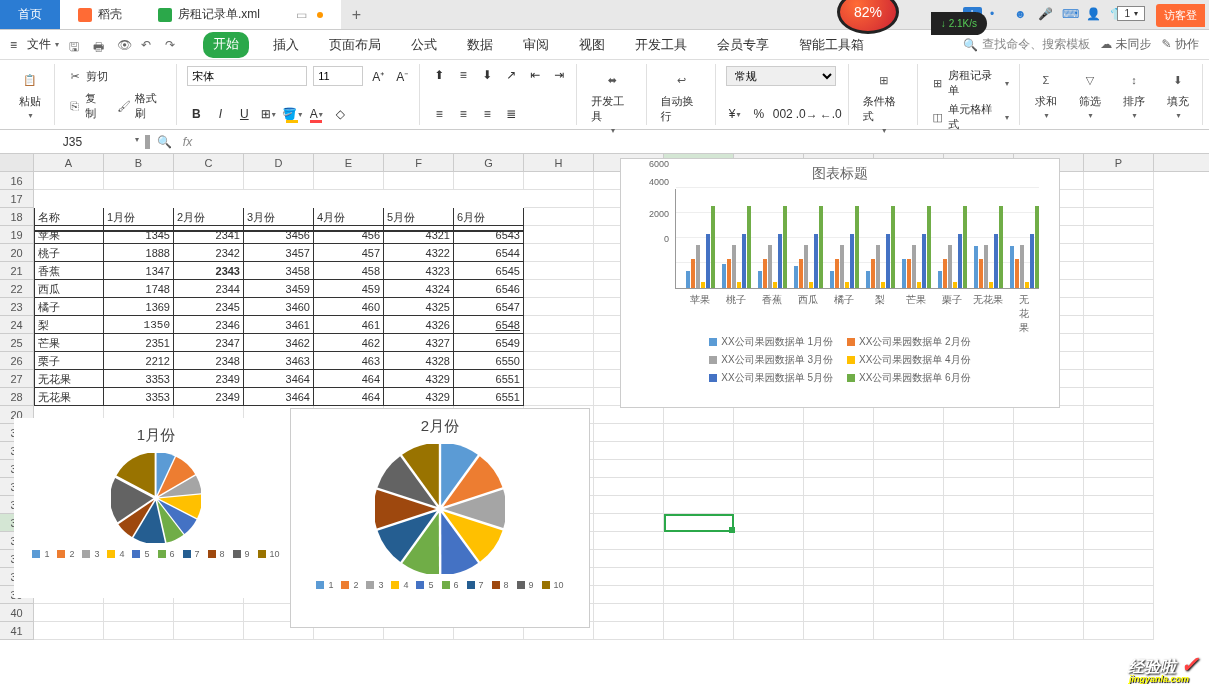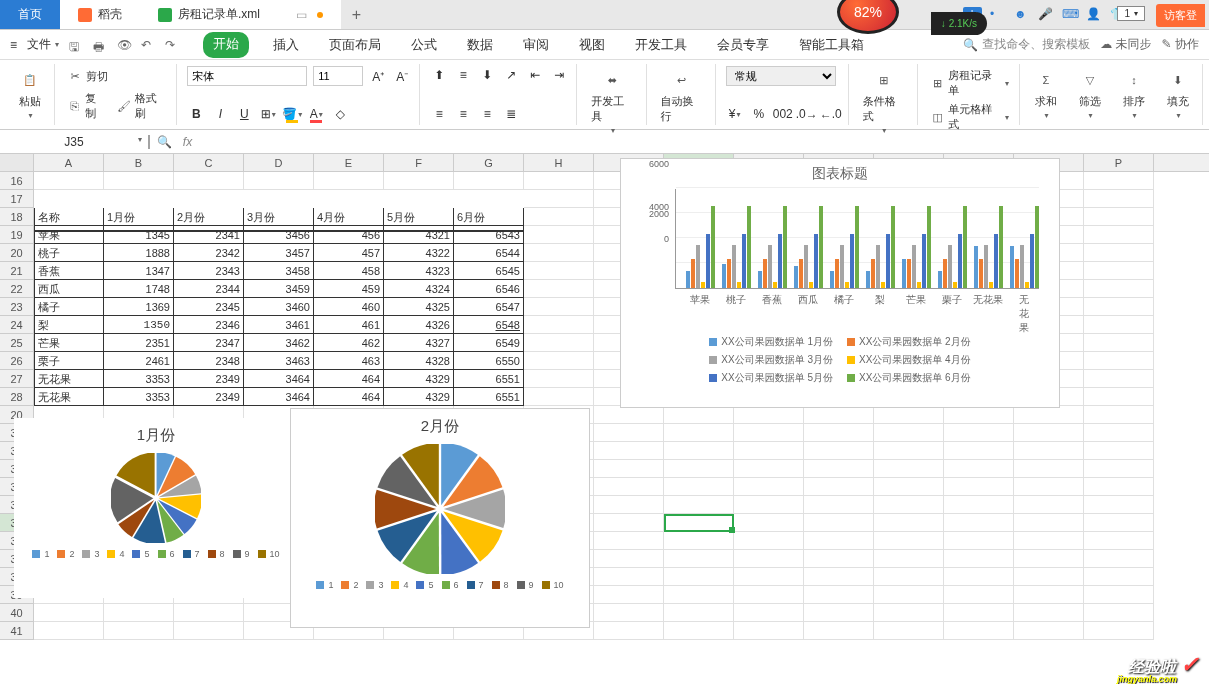--- a/index.html
+++ b/index.html
@@ -44,21 +44,21 @@
 .rib-btn-big { display:flex; flex-direction:column; align-items:center; font-size:11px; gap:2px; padding:2px 4px;}
 .rib-ico { width:16px; height:16px; color:#555; display:inline-flex; align-items:center; justify-content:center;}
 .rib-ico-big { width:24px; height:24px; }
 .font-sel { width:120px; height:20px; border:1px solid #ccc; font-size:11px; padding:0 4px; }
 .size-sel { width:50px; height:20px; border:1px solid #ccc; font-size:11px; padding:0 4px; text-align:left;}
 .fmt-btn { width:18px; height:18px; border:1px solid transparent; display:inline-flex; align-items:center; justify-content:center; font-size:12px; cursor:pointer;}
 .dd { font-size:8px; color:#666; margin-left:1px;}
 
 
 .fx-bar { height: 24px; display: flex; align-items: center; border-bottom: 1px solid #ccc; }
-.name-box { width: 150px; border-right: 2px solid #a3a3a3; padding: 0 8px; font-size: 12px; text-align: center; position:relative;}
+.name-box { width: 150px; border-right: 5px solid #a3a3a3; padding: 0 8px; font-size: 12px; text-align: center; position:relative;}
 .name-box .dd2 { position:absolute; right:6px; font-size:8px; color:#666;}
 .fx-icons { width:50px; display:flex; justify-content:center; gap:10px; color:#888;}
 .fx-input { flex:1; padding:0 6px; font-size:12px; }
 
 
 .grid-area { position: relative; height: 530px; overflow: hidden; }
 .col-headers { height: 18px; display: flex; position:absolute; top:0; left:0; right:0; background:#f0f0f0; border-bottom:1px solid #ccc;}
 .corner { width:34px; border-right:1px solid #ccc; background:#e8e8e8;}
 .col-h { border-right:1px solid #ccc; text-align:center; font-size:11px; color:#555; line-height:18px;}
 .col-h.sel { background:#d4e6d4; }
@@ -91,21 +91,21 @@
 .x-label { position:absolute; font-size:10px; color:#666; text-align:center; transform:translateX(-50%);}
 .legend { display:flex; flex-wrap:wrap; justify-content:center; gap:4px 14px; padding:6px 20px; font-size:10px; color:#666;}
 .leg-item { display:flex; align-items:center; gap:4px;}
 .leg-sw { width:8px; height:8px;}
 .pie-title { text-align:center; font-size:15px; color:#444; padding:8px 0;}
 .pie-svg { display:block; margin:0 auto;}
 .pie-legend { display:flex; justify-content:center; gap:8px; font-size:9px; color:#666; padding:6px 0; flex-wrap:wrap;}
 
 .watermark { position:absolute; right:10px; bottom:6px; font-size:16px; font-weight:bold; font-style:italic; color:#fff; text-shadow:1px 1px 2px #000;}
 .watermark .check { color:#f44; font-size:22px;}
-.watermark-sub { position:absolute; right:22px; bottom:-6px; font-size:9px; color:#ff0; text-shadow:1px 1px 1px #000;}
+.watermark-sub { position:absolute; right:10px; bottom:-6px; font-size:9px; color:#ff0; text-shadow:1px 1px 1px #000;}
 
 .page-num { position:absolute; right:64px; top:6px; border:1px solid #888; padding:1px 6px; font-size:10px; background:#fff; display:flex; align-items:center; gap:4px;}
 </style>
 </head>
 <body>
 
 <div class="tab-bar">
   <div class="tab home">
       <span>首页</span>
     </div>
@@ -448,21 +448,21 @@
         <div class="cell" style="width: 70px;"></div>
         <div class="cell" style="width: 70px;"></div>
         <div class="cell" style="width: 70px;"></div>
         <div class="cell" style="width: 70px;"></div>
         <div class="cell" style="width: 70px;"></div>
         <div class="cell" style="width: 70px;"></div>
       </div>
       <div class="cell-row">
         <div class="cell b bl" style="width: 70px;">香蕉</div>
         <div class="cell b r" style="width: 70px;">1347</div>
-        <div class="cell b r" style="width: 70px;">2343</div>
+        <div class="cell b r" style="width: 70px; font-weight: bold;">2343</div>
         <div class="cell b r" style="width: 70px;">3458</div>
         <div class="cell b r" style="width: 70px;">458</div>
         <div class="cell b r" style="width: 70px;">4323</div>
         <div class="cell b r" style="width: 70px;">6545</div>
         <div class="cell" style="width: 70px;"></div>
         <div class="cell" style="width: 70px;"></div>
         <div class="cell" style="width: 70px;"></div>
         <div class="cell" style="width: 70px;"></div>
         <div class="cell" style="width: 70px;"></div>
         <div class="cell" style="width: 70px;"></div>
@@ -537,21 +537,21 @@
         <div class="cell" style="width: 70px;"></div>
         <div class="cell" style="width: 70px;"></div>
         <div class="cell" style="width: 70px;"></div>
         <div class="cell" style="width: 70px;"></div>
         <div class="cell" style="width: 70px;"></div>
         <div class="cell" style="width: 70px;"></div>
         <div class="cell" style="width: 70px;"></div>
       </div>
       <div class="cell-row">
         <div class="cell b bl" style="width: 70px;">栗子</div>
-        <div class="cell b r" style="width: 70px;">2461</div>
+        <div class="cell b r" style="width: 70px;">2212</div>
         <div class="cell b r" style="width: 70px;">2348</div>
         <div class="cell b r" style="width: 70px;">3463</div>
         <div class="cell b r" style="width: 70px;">463</div>
         <div class="cell b r" style="width: 70px;">4328</div>
         <div class="cell b r" style="width: 70px;">6550</div>
         <div class="cell" style="width: 70px;"></div>
         <div class="cell" style="width: 70px;"></div>
         <div class="cell" style="width: 70px;"></div>
         <div class="cell" style="width: 70px;"></div>
         <div class="cell" style="width: 70px;"></div>
@@ -835,21 +835,21 @@
   <div class="active-cell" style="top:360px; left:664px; width:70px; height:18px;">
       <div class="active-handle"></div>
     </div>
 
   <div class="chart-box" style="top:4px; left:620px; width:440px; height:250px;">
     <div class="chart-title">图表标题</div>
     <div class="bar-chart" id="bar-chart-plot">
         <div class="y-axis">
           <div class="y-tick" style="bottom:40px">0</div>
           <div class="y-tick" style="bottom:65px">2000</div>
-          <div class="y-tick" style="bottom:72px">4000</div>
+          <div class="y-tick" style="bottom:97px">4000</div>
           <div class="y-tick" style="bottom:115px">6000</div>
         </div>
         <div class="plot">
           <div class="grid-line" style="bottom:25px"></div>
           <div class="grid-line" style="bottom:50px"></div>
           <div class="grid-line" style="bottom:75px"></div>
           <div class="grid-line" style="bottom:100px"></div>
           <div class="bar-group" style="left:10px">
             <div class="bar" style="height:16.8125px;background:#5b9bd5"></div>
             <div class="bar" style="height:29.262500000000003px;background:#ed7d31"></div>

